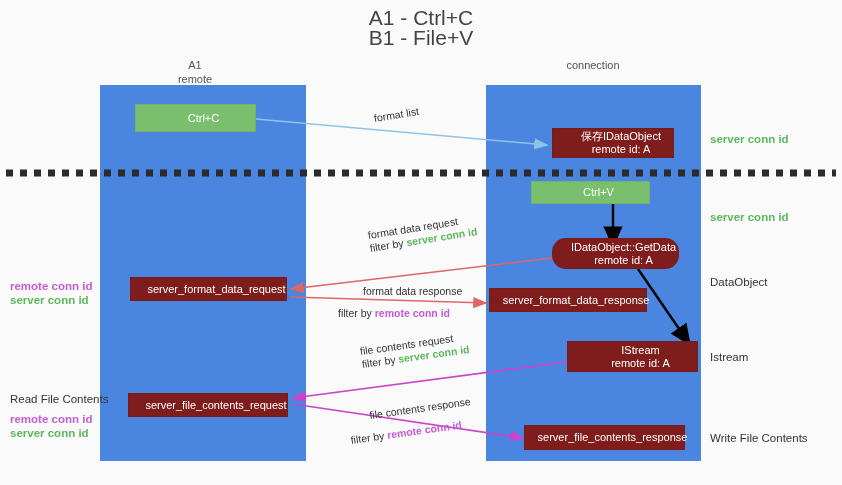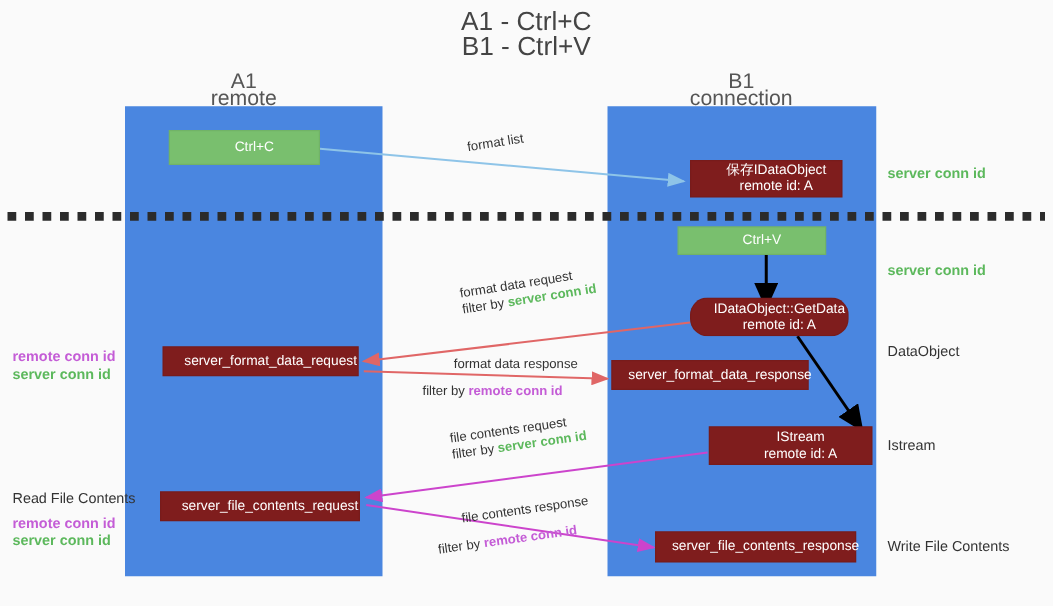--- a/index.html
+++ b/index.html
@@ -14,21 +14,21 @@
 
   
   .title{
     position:absolute;left:0;top:8px;width:842px;
     text-align:center;color:#444;font-size:21px;line-height:20px;
   }
 
   
   .col-head{
     position:absolute;text-align:center;color:#555;
-    font-size:17px;line-height:14px;width:200px;
+    font-size:11px;line-height:14px;width:200px;
   }
 
   
   .lane{position:absolute;background:#4a86e0;}
 
   
   .node{
     position:absolute;box-sizing:border-box;
     display:flex;flex-direction:column;align-items:center;justify-content:center;
     color:#ffffff;font-size:11px;line-height:13px;text-align:center;
@@ -58,29 +58,28 @@
   
   svg.overlay{position:absolute;left:0;top:0;width:842px;height:485px;overflow:visible;}
 </style>
 </head>
 <body>
 
 <div id="stage">
 
   <div class="title">
     <div>A1 - Ctrl+C</div>
-    <div>B1 - Ctrl+V</div>
+    <div>B1 - File+V</div>
   </div>
 
   <div class="col-head" style="left:95px;top:58px;">
     <div>A1</div>
     <div>remote</div>
   </div>
   <div class="col-head" style="left:493px;top:58px;">
-    <div>B1</div>
     <div>connection</div>
   </div>
 
   <div class="lane" style="left:100px;top:85px;width:206px;height:376px;"></div>
   <div class="lane" style="left:486px;top:85px;width:215px;height:376px;"></div>
 
   <svg class="overlay">
     <defs>
       <marker id="ah-blue" markerWidth="9" markerHeight="7" refX="8" refY="3.5" orient="auto">
         <polygon points="0 0, 9 3.5, 0 7" fill="#8ec4e8"></polygon>
@@ -115,21 +114,21 @@
 
   <div class="node green" style="left:135px;top:104px;width:121px;height:28px;">
     <div>Ctrl+C</div>
   </div>
 
   <div class="node orange" style="left:552px;top:128px;width:122px;height:30px;">
     <div>保存IDataObject</div>
     <div class="l2">remote id: A</div>
   </div>
 
-  <div class="node green" style="left:542px;top:181px;width:119px;height:23px;">
+  <div class="node green" style="left:531px;top:181px;width:119px;height:23px;">
     <div>Ctrl+V</div>
   </div>
 
   <div class="node orange" style="left:552px;top:238px;width:127px;height:31px;border-radius:14px;">
     <div>IDataObject::GetData</div>
     <div class="l2">remote id: A</div>
   </div>
 
   <div class="node orange" style="left:130px;top:277px;width:157px;height:24px;">
     <div>server_format_data_request</div>

